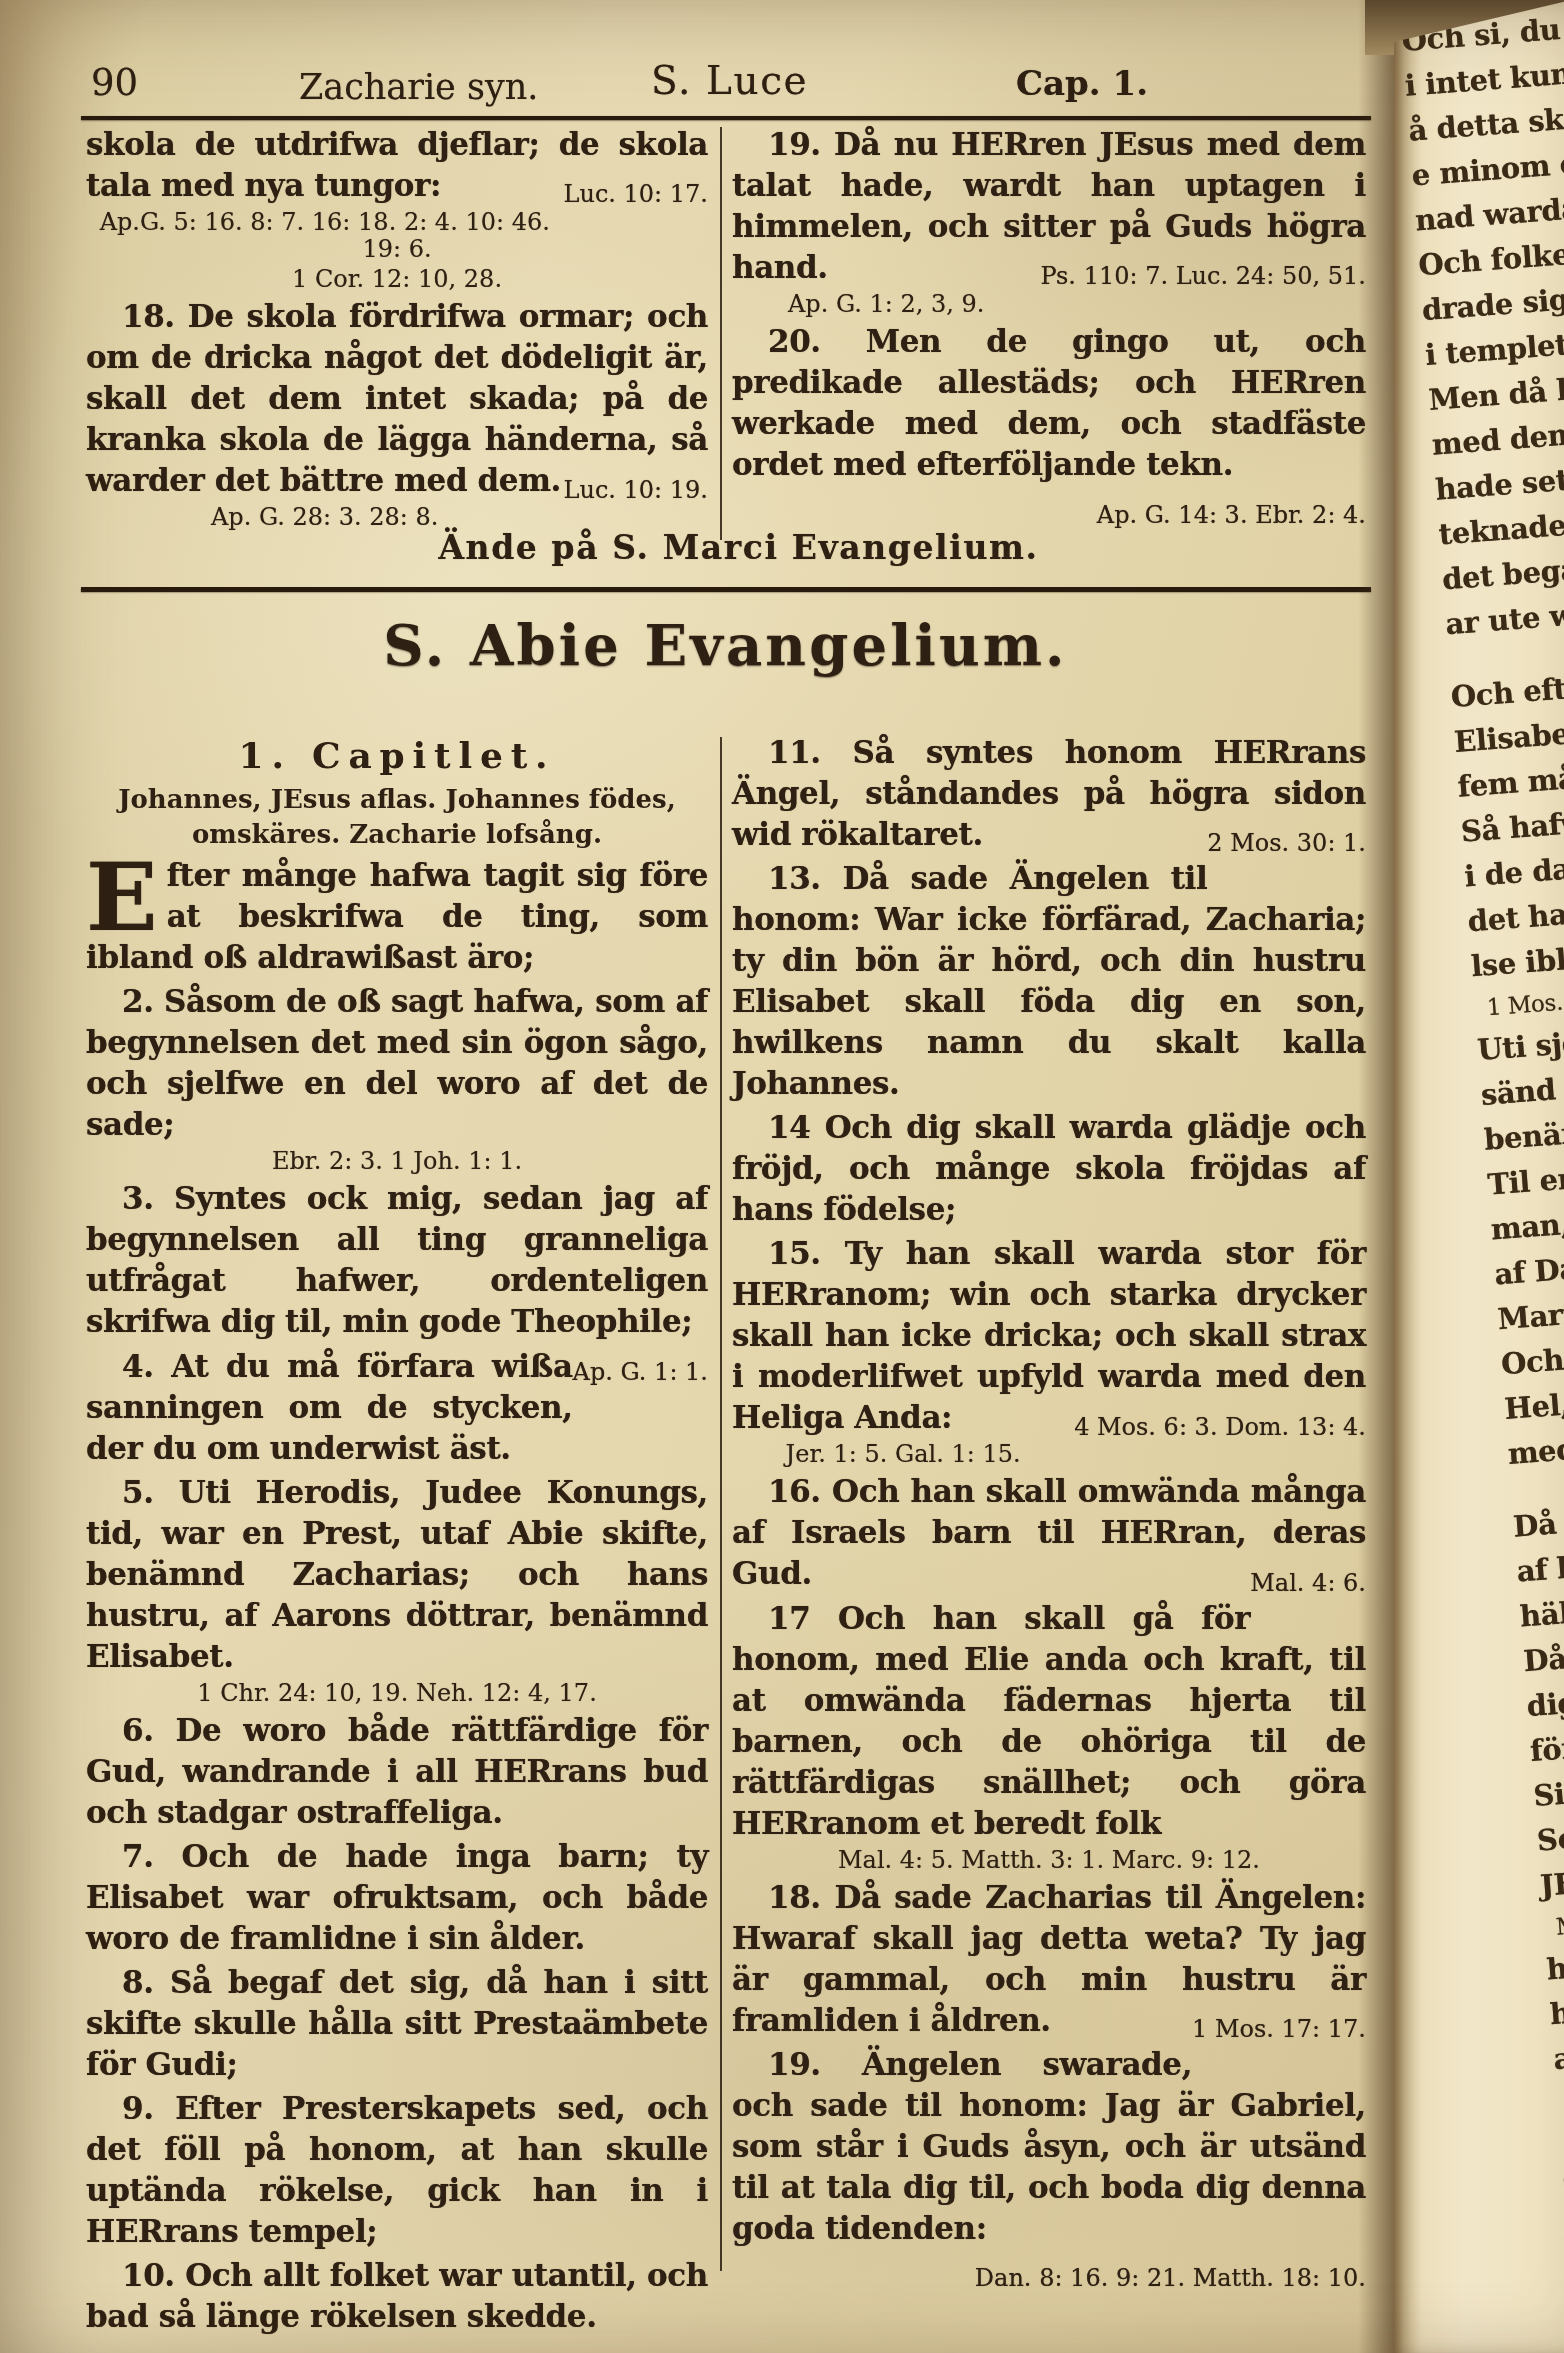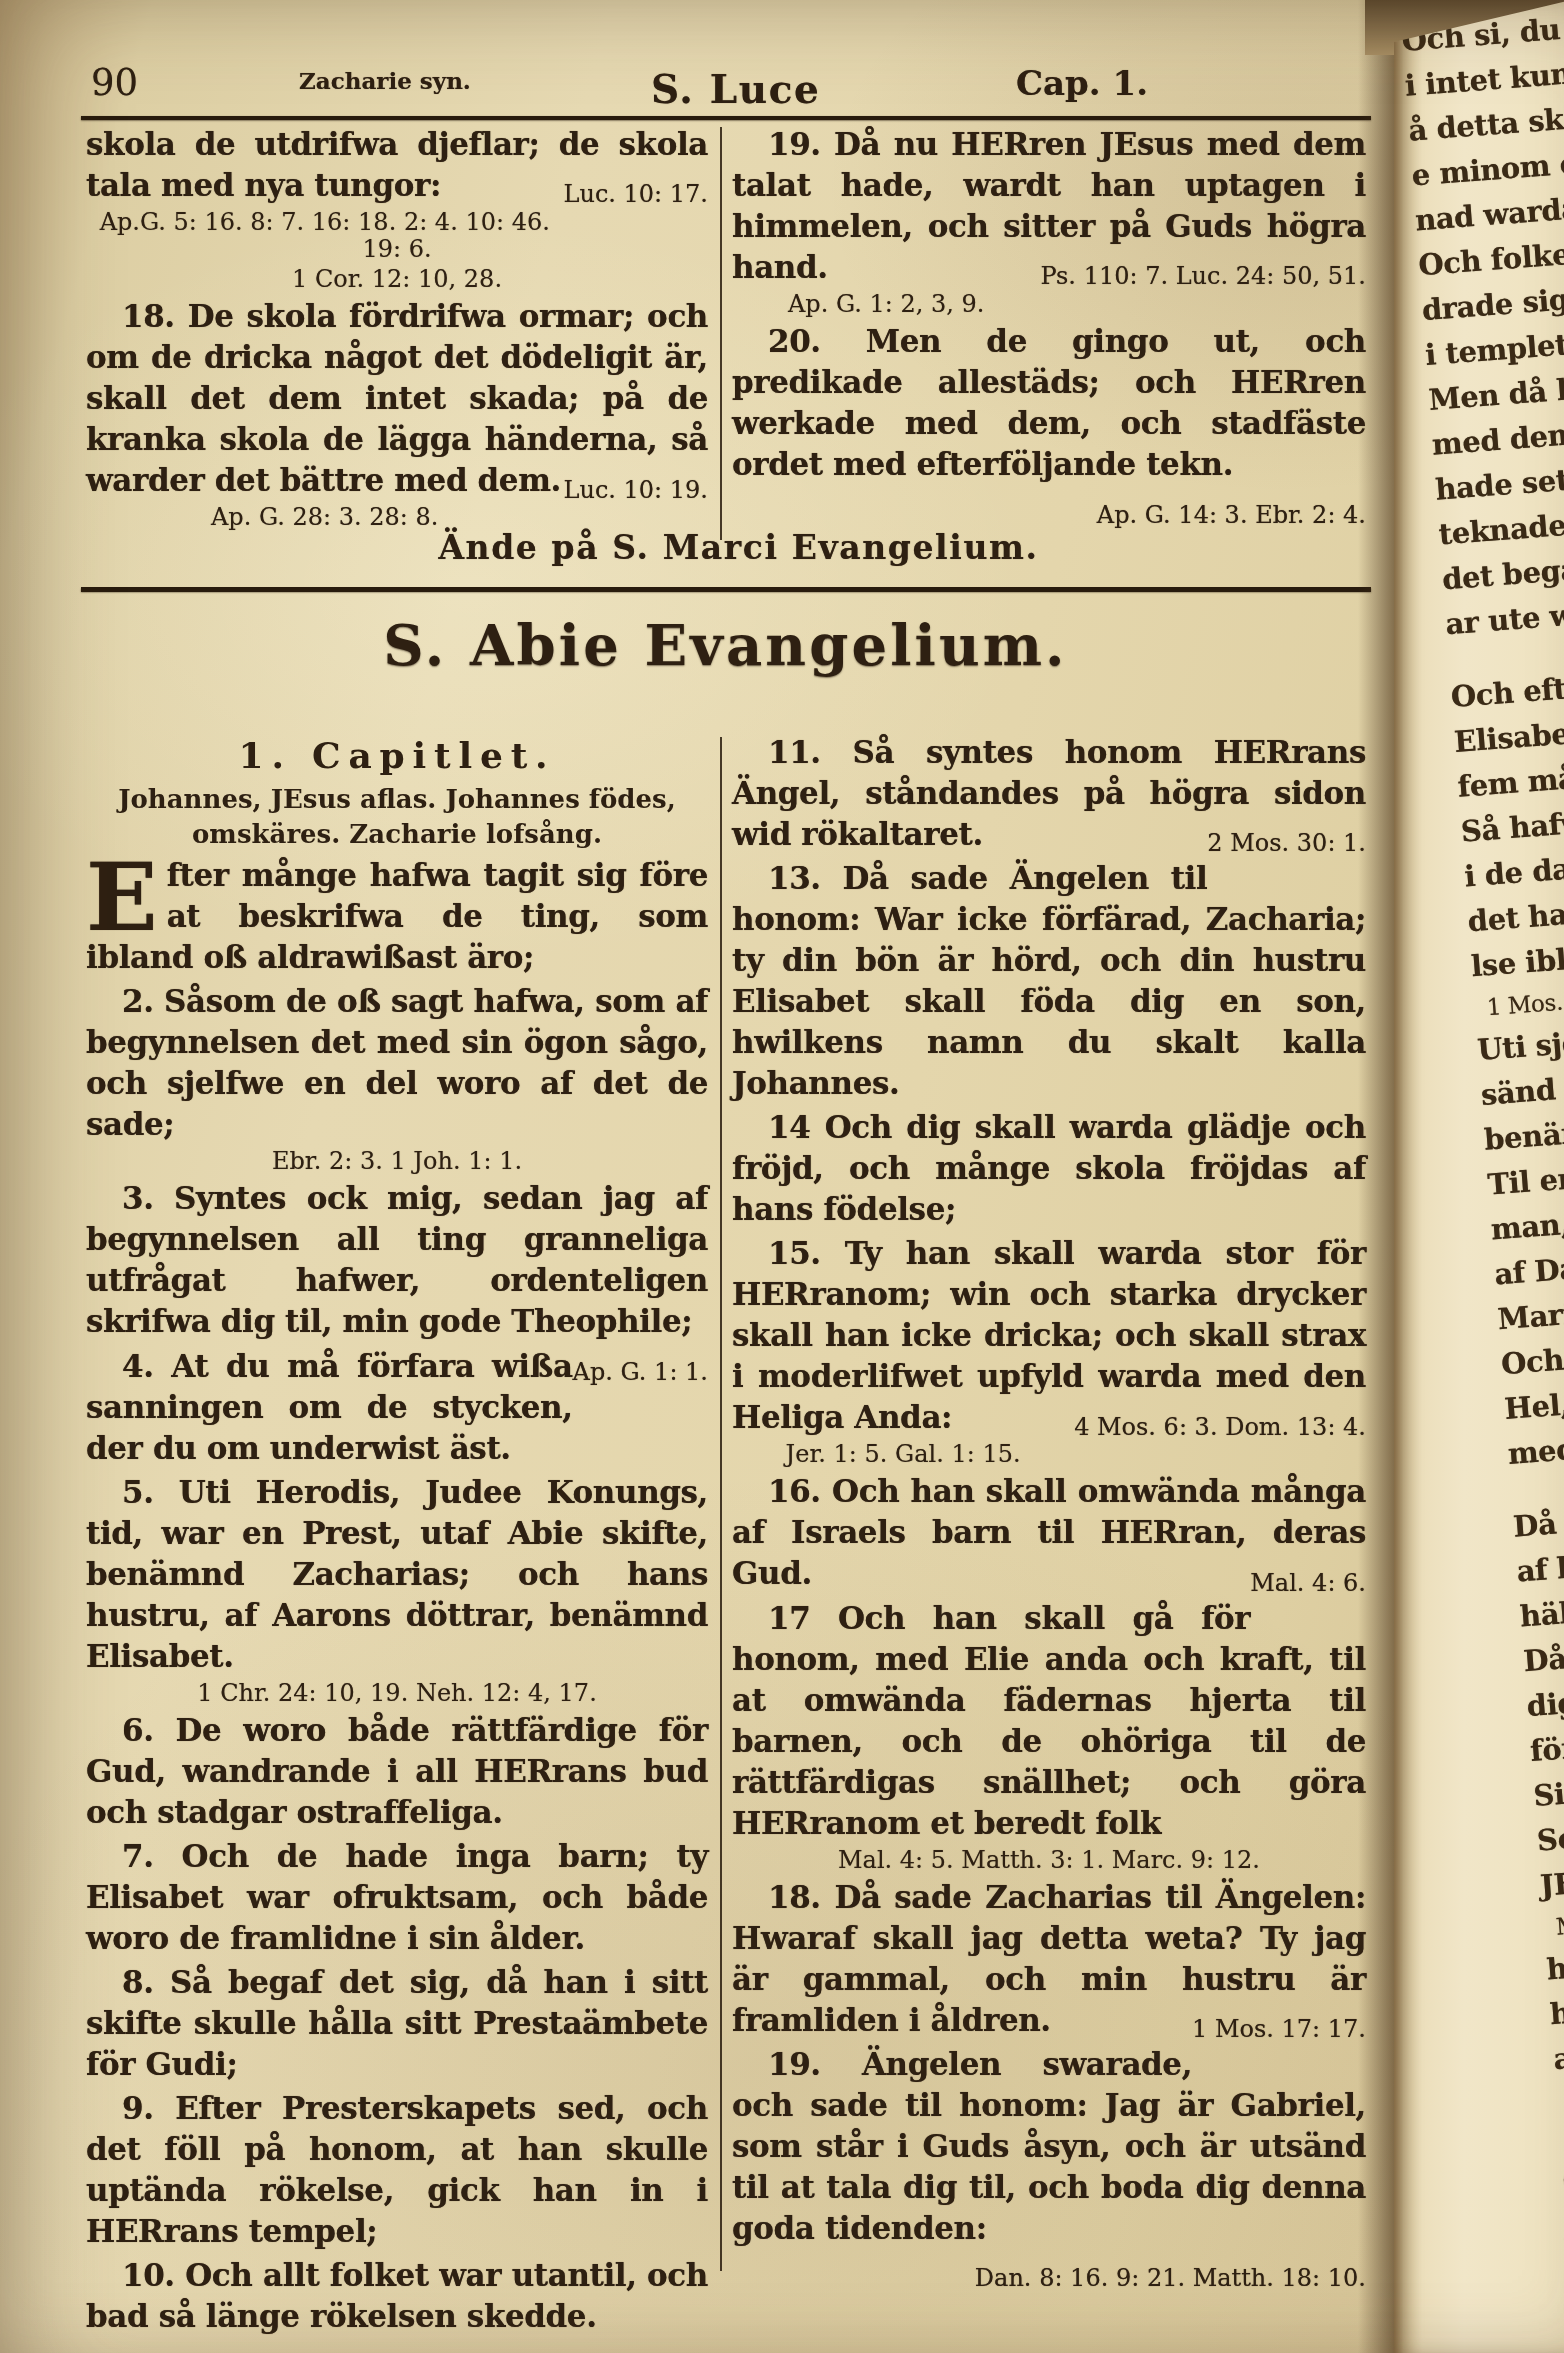--- a/index.html
+++ b/index.html
@@ -13,22 +13,22 @@
       radial-gradient(1174px 861px at 48% 88%, rgba(110,80,45,.10), transparent 70%),
       linear-gradient(105deg,#c9b488 0%,#ddcfa4 7%,#e6d9b2 28%,#e4d6ac 55%,#decfa2 78%,#d2bf92 100%);
   }
   .canvas::after{
     content:'';position:absolute;inset:0;pointer-events:none;
     box-shadow:inset 55px 31px 94px -31px rgba(80,55,25,.38), inset 0 -31px 70px -31px rgba(90,60,30,.22);
   }
   
   .pagehead span{position:absolute;white-space:nowrap;text-shadow:0 0 0.8px rgba(46,32,18,.6);}
   .pagenum{left:91px;top:61px;font-size:37px;}
-  .rh-left{left:299px;top:67px;font-size:23px;font-weight:bold;}
-  .rh-center{left:651px;top:66px;font-size:39px;font-weight:bold;letter-spacing:1.6px;}
+  .rh-left{left:299px;top:67px;font-size:35px;font-weight:normal;}
+  .rh-center{left:651px;top:58px;font-size:39px;font-weight:normal;letter-spacing:1.6px;}
   .rh-right{left:1016px;top:63px;font-size:34px;font-weight:bold;}
   
   .rule{position:absolute;left:81px;width:1290px;background:#281b0d;box-shadow:0 0.8px 1.6px rgba(40,27,13,.6);}
   .rule-top{top:116px;height:3.9px;}
   .rule-mid{top:587px;height:4.7px;}
   .divider{position:absolute;width:2.3px;background:rgba(40,27,13,.85);}
   
   .cols{position:absolute;left:86px;width:1279px;}
   .mark-section{top:124px;height:438px;}
   .luke-section{top:732px;height:1573px;}

